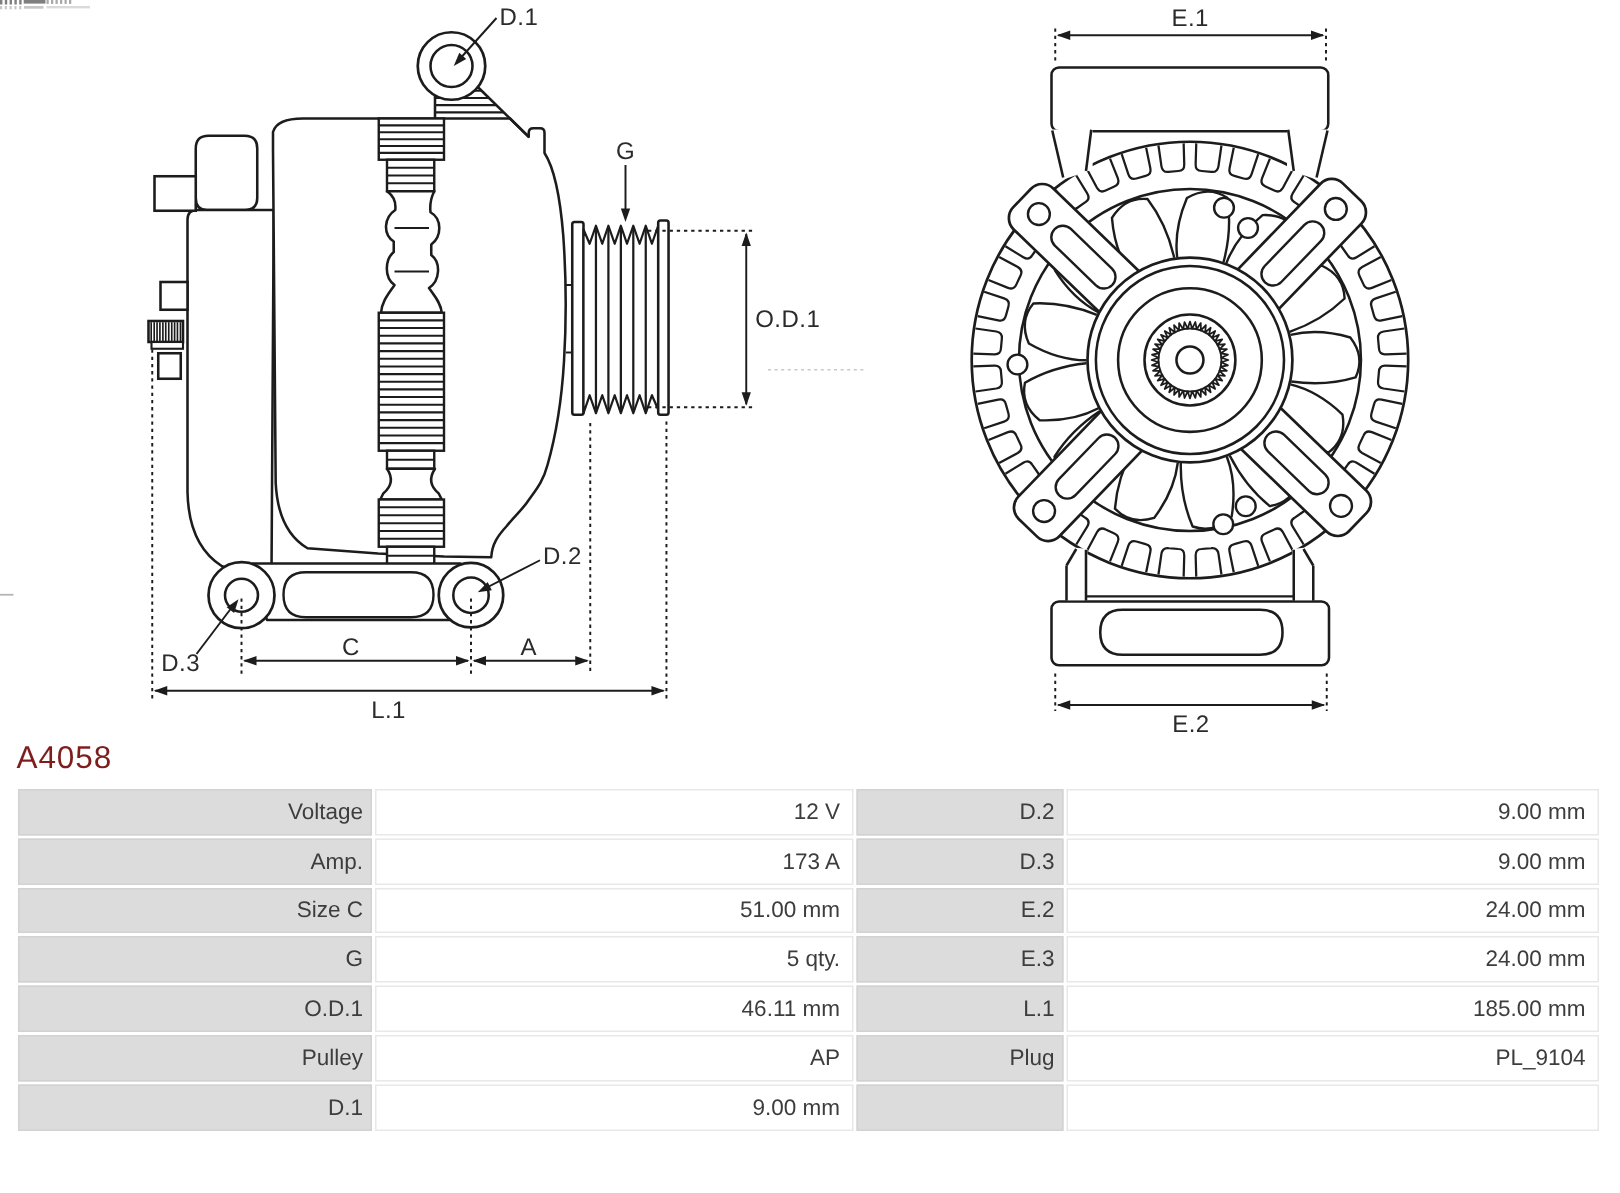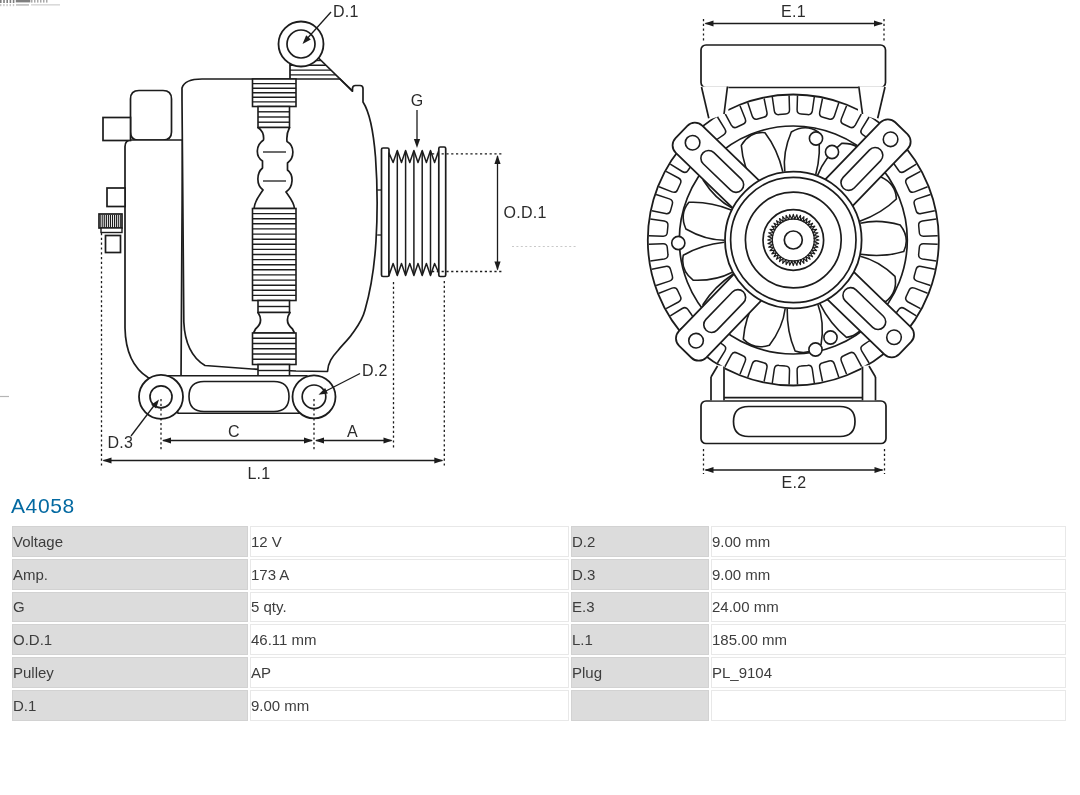--- a/index.html
+++ b/index.html
@@ -1,23 +1,23 @@
 <!DOCTYPE html>
 <html><head>
 <meta charset="utf-8">
 <style>
 * { margin:0; padding:0; box-sizing:border-box; }
 html,body { width:1080px; height:795px; background:#ffffff; overflow:hidden;
   font-family:"Liberation Sans", sans-serif; }
 #art { position:absolute; left:0; top:0; }
 #title { position:absolute; left:11px; top:495px; font-size:21px; line-height:21px;
-  color:#0369a1; letter-spacing:0.6px; }
+  color:#7f1d1d; letter-spacing:0.6px; }
 #tbl { position:absolute; left:10px; top:524px; border-collapse:separate; border-spacing:2px;
   table-layout:fixed; width:1058px; font-size:15px; color:#3d3d3d; }
-#tbl td { height:30.8px; padding:0 8px 0 0; background:#ffffff;
+#tbl td { height:30.8px; padding:0 8px 0 0; text-align:right; background:#ffffff;
   border:1px solid #e8e8e8; overflow:hidden; white-space:nowrap; }
 #tbl td.l { background:#dcdcdc; border-color:#d2d2d2; padding-right:5px; }
 #corner { position:absolute; left:0; top:0; }
 </style>
 </head>
 <body>
 <svg id="corner" width="70" height="8" viewBox="0 0 70 8">
   <g fill="#7f7f7f">
     <rect x="0" y="0" width="1.6" height="3"></rect>
       <rect x="3.2" y="0" width="1.6" height="3"></rect>
@@ -296,20 +296,26 @@
         <td class="l">D.2</td>
         <td>9.00 mm</td>
       </tr>
 <tr>
         <td class="l">Amp.</td>
         <td>173 A</td>
         <td class="l">D.3</td>
         <td>9.00 mm</td>
       </tr>
 <tr>
+        <td class="l">Size C</td>
+        <td>51.00 mm</td>
+        <td class="l">E.2</td>
+        <td>24.00 mm</td>
+      </tr>
+<tr>
         <td class="l">G</td>
         <td>5 qty.</td>
         <td class="l">E.3</td>
         <td>24.00 mm</td>
       </tr>
 <tr>
         <td class="l">O.D.1</td>
         <td>46.11 mm</td>
         <td class="l">L.1</td>
         <td>185.00 mm</td>

